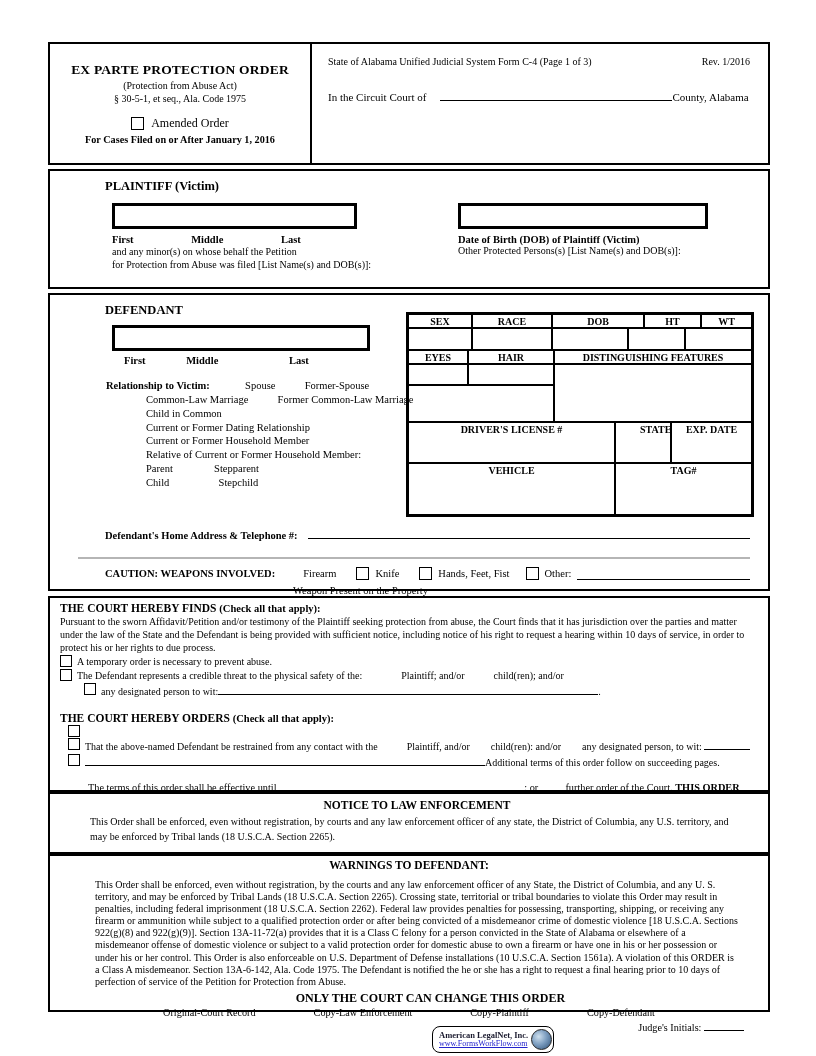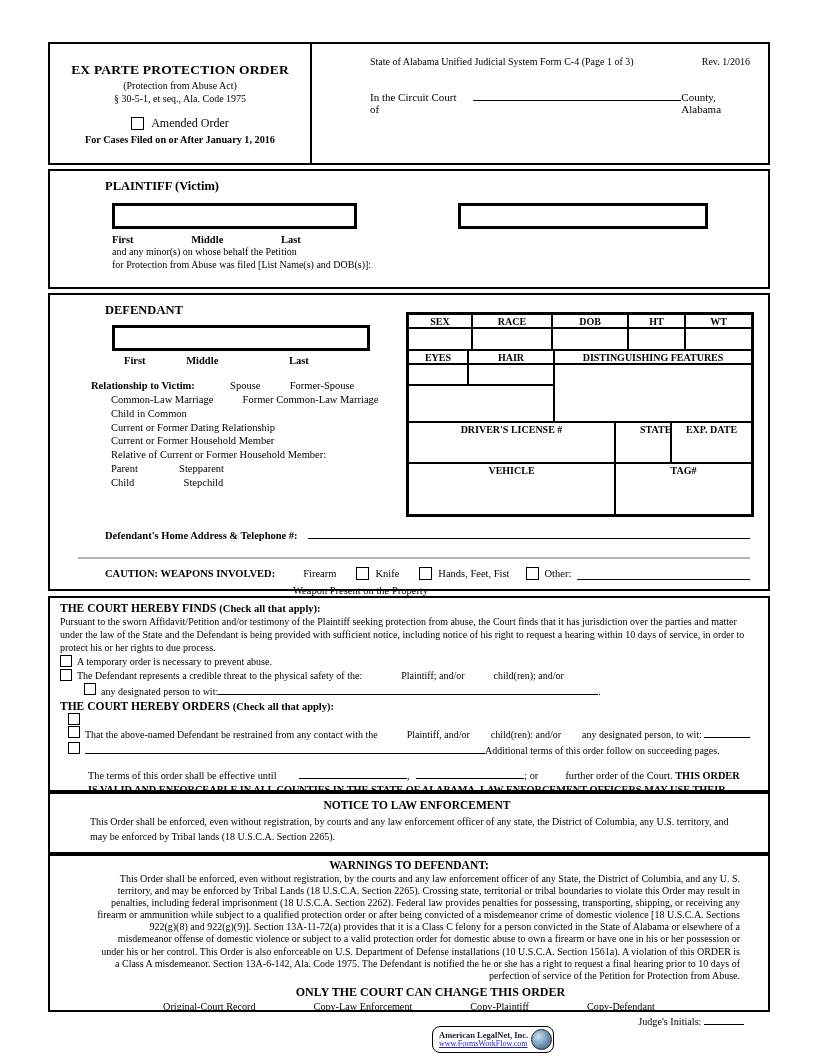--- a/index.html
+++ b/index.html
@@ -2,21 +2,21 @@
 <html><head>
 <meta charset="utf-8">
 <style>
   * { margin:0; padding:0; box-sizing:border-box; }
   html,body { background:#fff; }
   body { width:816px; height:1056px; position:relative; font-family:"Liberation Serif", serif; color:#000; }
   .form { position:absolute; left:48px; top:42px; width:722px; }
   section { position:absolute; left:0; width:722px; border:2px solid #000; background:#fff; }
 
   
-  .sec-header { top:0; height:123px; display:flex;gap:42px; }
+  .sec-header { top:0; height:123px; display:flex; }
   .hdr-left { width:262px; border-right:2px solid #000; text-align:center; padding-top:18px; }
   .hdr-title { font-weight:bold; font-size:13.5px; letter-spacing:.2px; }
   .hdr-sub { font-size:10px; margin-top:2px; }
   .amended-row { margin-top:12px; font-size:12px; display:flex; align-items:center; justify-content:center; gap:7px; }
   .hdr-note { font-weight:bold; font-size:10.2px; margin-top:3px; }
   .hdr-right { flex:1; padding:12px 18px 0 16px; font-size:11px; }
   .hdr-line1 { display:flex; justify-content:space-between; font-size:10px; }
   .case-row { margin-top:20px; display:flex; align-items:baseline; }
   .court-row { margin-top:22px; display:flex; align-items:baseline; }
 
@@ -37,22 +37,22 @@
   .p-notes { position:absolute; top:75px; left:62px; font-size:10px; line-height:1.25; }
   .p-right-lbl { position:absolute; top:63px; left:408px; font-size:10.5px; }
   .p-lines-l { position:absolute; top:102px; left:50px; }
   .p-lines-r { position:absolute; top:102px; left:410px; }
   .wline { display:block; width:250px; border-bottom:1.5px solid #000; height:0; margin-top:15px; }
 
   
   .sec-defendant { top:251px; height:298px; }
   .d-namebox { position:absolute; left:62px; top:30px; width:258px; }
   .d-lbls { position:absolute; top:60px; left:74px; font-weight:bold; font-size:10.5px; }
-  .rel { position:absolute; top:84px; left:41px; font-size:10.5px; line-height:1.32; }
-  .rel .indent { margin-left:20px; }
+  .rel { position:absolute; top:84px; left:56px; font-size:10.5px; line-height:1.32; }
+  .rel .indent { margin-left:40px; }
   .gap1 { display:inline-block; width:30px; }
   .gap2 { display:inline-block; width:24px; }
   .dtable { position:absolute; right:14px; top:17px; width:348px; border:2px solid #000; font-size:10px; font-weight:bold; }
   .dtable .trow { display:flex; }
   .dtable .c { border:1.5px solid #000; text-align:center; overflow:hidden; }
   .dtable .hc { padding-top:1px; }
   .addr-row { position:absolute; top:232px; left:55px; right:18px; display:flex; align-items:baseline; font-size:10.5px; }
   .gray-div { position:absolute; top:262px; left:28px; right:18px; border-top:2px solid #b5b5b5; }
   .caution-row { position:absolute; top:272px; left:55px; right:18px; font-size:10.5px; display:flex; align-items:center; gap:6px; }
   .caution-note { position:absolute; top:290px; left:243px; font-size:10.5px; }
@@ -68,21 +68,21 @@
   .effective { margin:10px 0 0 28px; width:660px; line-height:1.35; font-size:10.3px; }
 
   
   .sec-notice { top:750px; height:62px; padding-top:5px; font-size:10px; }
   .n-title { text-align:center; font-weight:bold; font-size:11.5px;padding-left:16px; }
   .n-body { margin:3px 36px 0 40px; line-height:1.5; }
 
   
   .sec-warnings { top:812px; height:158px; padding-top:3px; font-size:10px; }
   .w-title { text-align:center; font-weight:bold; font-size:11.5px; }
-  .w-body { margin:2px 28px 0 45px; line-height:1.21;text-align:right; }
+  .w-body { margin:8px 28px 0 45px; line-height:1.21; }
   .only-court { text-align:center; font-weight:bold; font-size:12px; margin-top:3px;padding-left:43px; }
   .copies { display:flex; justify-content:center; gap:58px; font-size:10.2px; margin-top:1px; }
   .judge-row { text-align:right; margin:1px 24px 0 0; font-size:10.2px; }
 
   
   .logo { position:absolute; left:432px; top:1026px; width:122px; height:27px; border:1.5px solid #000; border-radius:8px; background:#fff; display:flex; align-items:center; padding:1px 3px 1px 6px; gap:3px; }
   .logo-text { flex:1; line-height:1.05; }
   .logo-l1 { font-weight:bold; font-size:8.5px; color:#1a1a2e; white-space:nowrap; }
   .logo-l2 { font-size:8px; color:#2222cc; text-decoration:underline; white-space:nowrap; }
   .globe { width:21px; height:21px; border-radius:50%; background:radial-gradient(circle at 35% 35%, #cfe0ee 0%, #7d9ec0 45%, #2b4f77 100%); border:1px solid #222; flex:none; }
@@ -124,20 +124,24 @@
     </div>
     <div class="lbl-row">
       <span>First</span>
       <span style="margin-left:55px;">Middle</span>
       <span style="margin-left:55px;">Last</span>
     </div>
     <div class="p-notes">
       <div>and any minor(s) on whose behalf the Petition</div>
       <div>for Protection from Abuse was filed [List Name(s) and DOB(s)]:</div>
     </div>
+    <div class="p-right-lbl">
+      <div class="bold">Date of Birth (DOB) of Plaintiff (Victim)</div>
+      <div class="small">Other Protected Persons(s) [List Name(s) and DOB(s)]:</div>
+    </div>
     <div class="p-lines-l">
       <span class="wline"></span>
       <span class="wline"></span>
     </div>
     <div class="p-lines-r">
       <span class="wline"></span>
       <span class="wline"></span>
     </div>
   </section>
 
@@ -176,21 +180,21 @@
         <span>Child</span>
         <span class="gap1" style="width:44px;"></span>
         <span>Stepchild</span>
       </div>
     </div>
 
     <div class="dtable">
       <div class="trow">
         <div class="c hc" style="width:64px;">SEX</div>
         <div class="c hc" style="width:80px;">RACE</div>
-        <div class="c hc" style="width:76px;">DOB</div>
+        <div class="c hc" style="width:92px;">DOB</div>
         <div class="c hc" style="width:57px;">HT</div>
         <div class="c hc" style="flex:1;">WT</div>
       </div>
       <div class="trow" style="height:22px;">
         <div class="c" style="width:64px;"></div>
         <div class="c" style="width:80px;"></div>
         <div class="c" style="width:76px;"></div>
         <div class="c" style="width:57px;"></div>
         <div class="c" style="flex:1;"></div>
       </div>
@@ -266,21 +270,21 @@
     </div>
     <div class="chk-item" style="margin-left:24px;">
       <span class="cb"></span>
       <span style="flex:1; display:flex; align-items:baseline;">
         <span>any designated person to wit:</span>
         <span class="ul" style="width:380px;"></span>
         <span>.</span>
       </span>
     </div>
 
-    <div class="f-title" style="margin-top:2px;">
+    <div class="f-title" style="margin-top:14px;">
       <span>THE COURT HEREBY ORDERS</span>
       <span class="paren">(Check all that apply):</span>
     </div>
     <div class="chk-item" style="margin-left:8px;">
       <span class="cb"></span>
     </div>
     <div class="chk-item" style="margin-left:8px;">
       <span class="cb"></span>
       <span style="flex:1;">
         <span>That the above-named Defendant be restrained from any contact with the</span>

